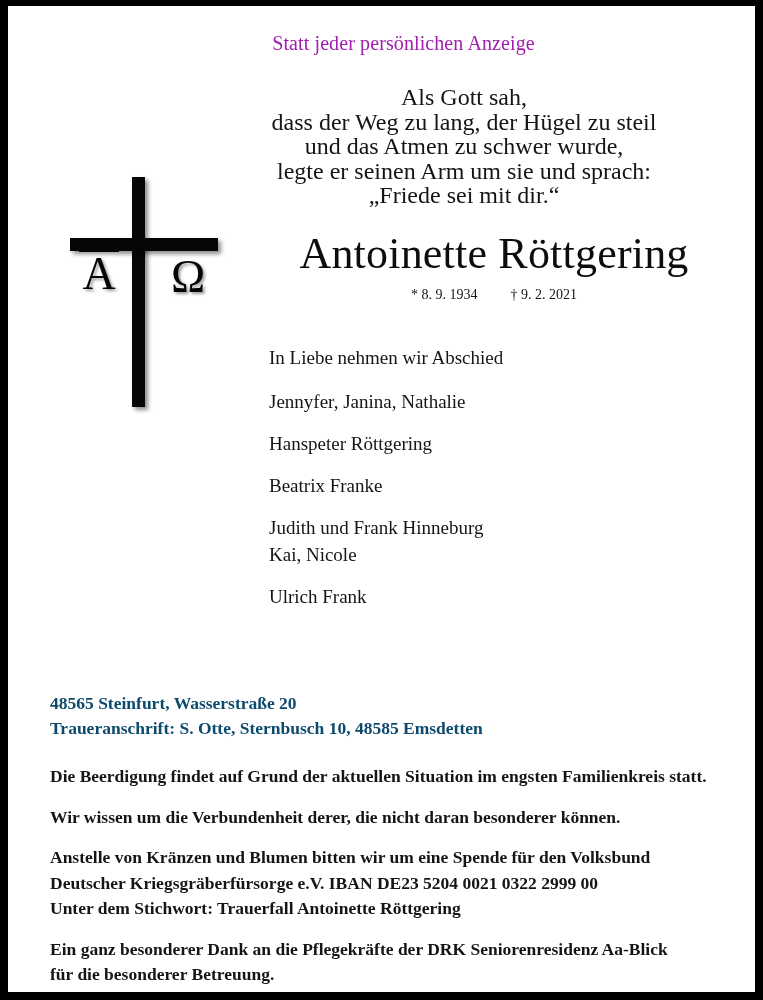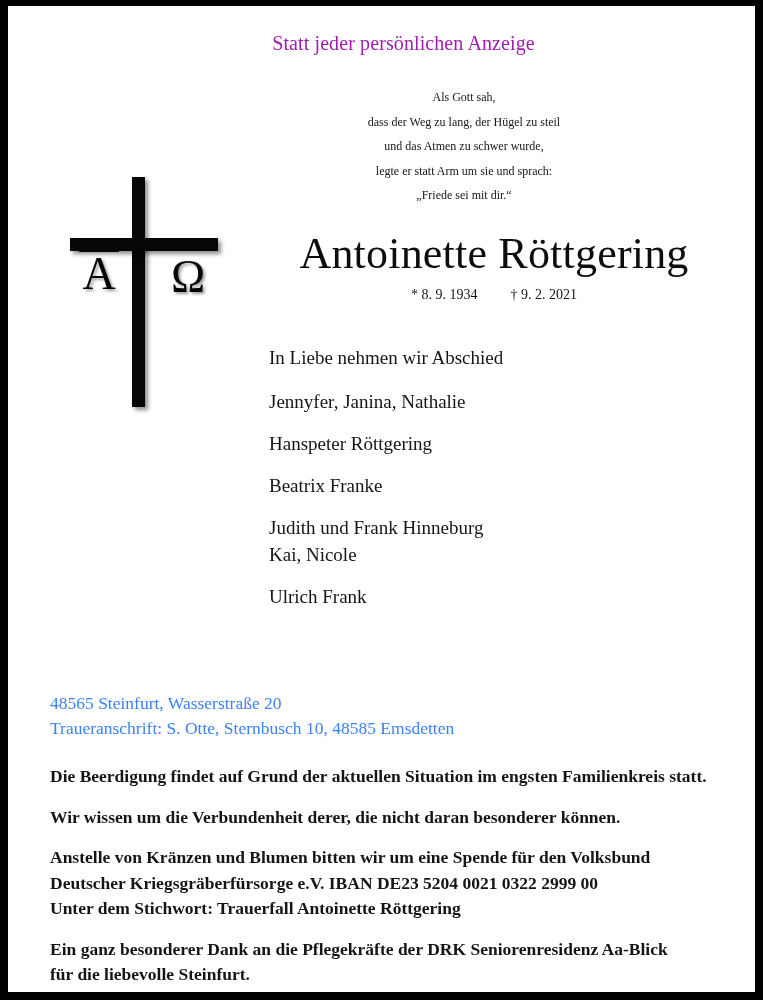--- a/index.html
+++ b/index.html
@@ -44,21 +44,21 @@
     padding-left: 22px;
   }
 
   
   .verse {
     position: absolute;
     top: 79px;
     left: 246px;
     width: 420px;
     text-align: center;
-    font-size: 12px;
+    font-size: 24px;
     line-height: 24.5px;
     color: #151515;
   }
   .verse div { white-space: nowrap; }
 
   
   .emblem {
     position: absolute;
     left: 40px;
     top: 160px;
@@ -161,21 +161,22 @@
   .mourn-group .m-sub  { line-height: 27px; }
 
   
   .address {
     position: absolute;
     top: 685px;
     left: 42px;
     width: 660px;
     font-size: 17.5px;
     line-height: 25px;
-    color: #3b82f6;
+    color: #0c4a6e;
+    font-weight: bold;
   }
 
   
   .closing {
     position: absolute;
     top: 758px;
     left: 42px;
     width: 686px;
     font-size: 17.5px;
     line-height: 25.5px;
@@ -193,21 +194,21 @@
 
 <div class="notice">
   <div class="inner">
 
     <div class="headline">Statt jeder persönlichen Anzeige</div>
 
     <div class="verse">
       <div>Als Gott sah,</div>
       <div>dass der Weg zu lang, der Hügel zu steil</div>
       <div>und das Atmen zu schwer wurde,</div>
-      <div>legte er statt Arm um sie und sprach:</div>
+      <div>legte er seinen Arm um sie und sprach:</div>
       <div>„Friede sei mit dir.“</div>
     </div>
 
     <div class="emblem">
       <div class="cross-vert"></div>
       <div class="cross-horz"></div>
       <div class="alpha-wrap">
         <div class="alpha-bar"></div>
         <div class="alpha-glyph">A</div>
       </div>
@@ -257,18 +258,18 @@
     <div class="closing">
       <p>Die Beerdigung findet auf Grund der aktuellen Situation im engsten Familienkreis statt.</p>
       <p>Wir wissen um die Verbundenheit derer, die nicht daran besonderer können.</p>
       <p>
         <span class="l">Anstelle von Kränzen und Blumen bitten wir um eine Spende für den Volksbund</span>
         <span class="l">Deutscher Kriegsgräberfürsorge e.V. IBAN DE23 5204 0021 0322 2999 00</span>
         <span class="l">Unter dem Stichwort: Trauerfall Antoinette Röttgering</span>
       </p>
       <p>
         <span class="l">Ein ganz besonderer Dank an die Pflegekräfte der DRK Seniorenresidenz Aa-Blick</span>
-        <span class="l">für die liebevolle Steinfurt.</span>
+        <span class="l">für die besonderer Betreuung.</span>
       </p>
     </div>
 
   </div>
 </div>
 
 </body></html>

